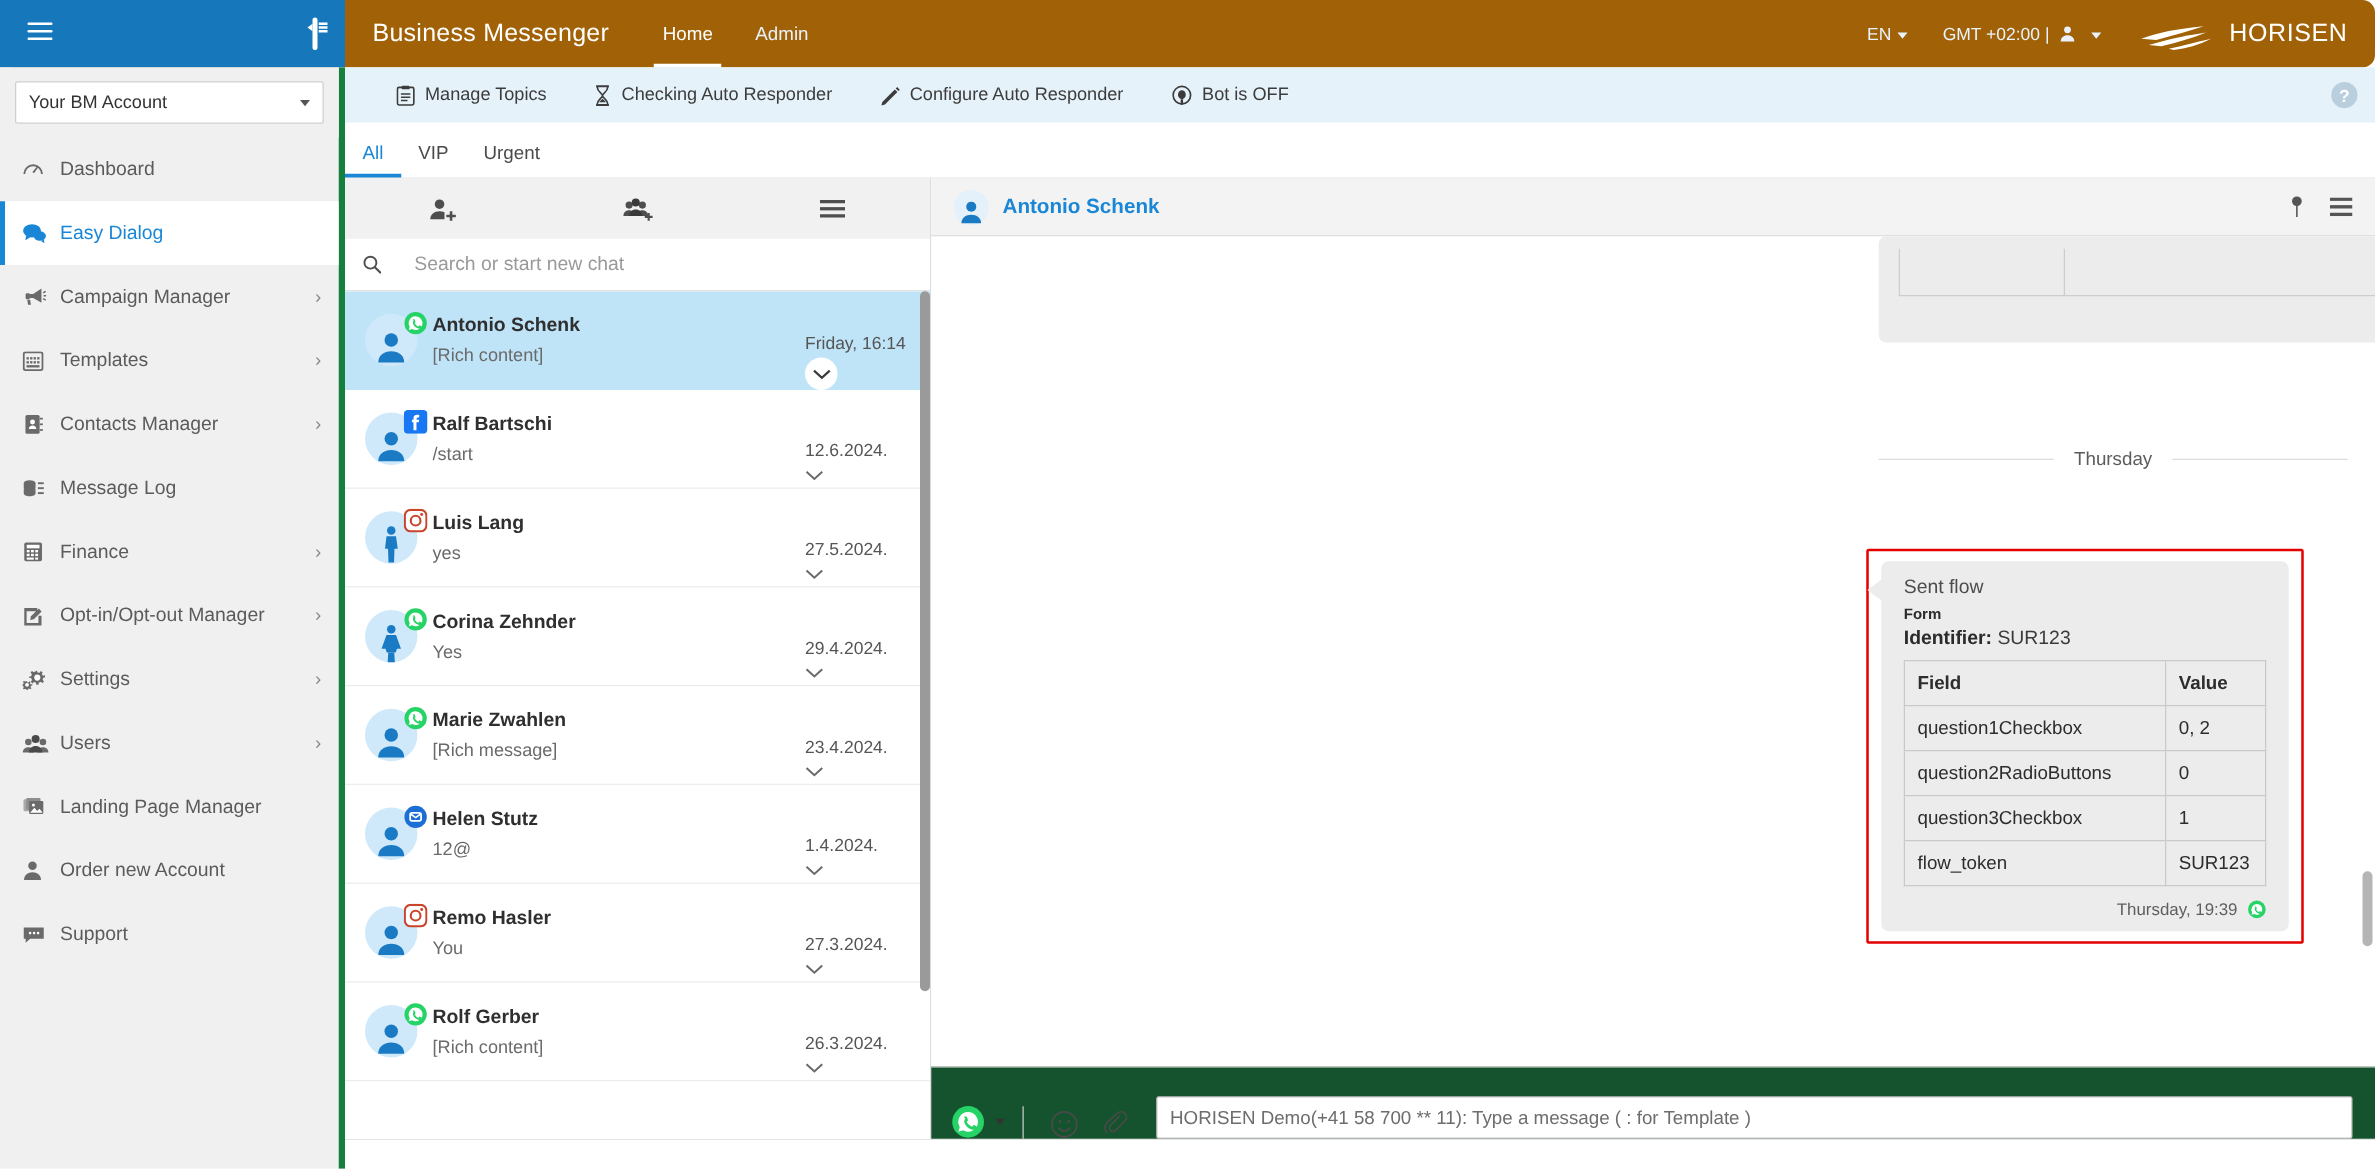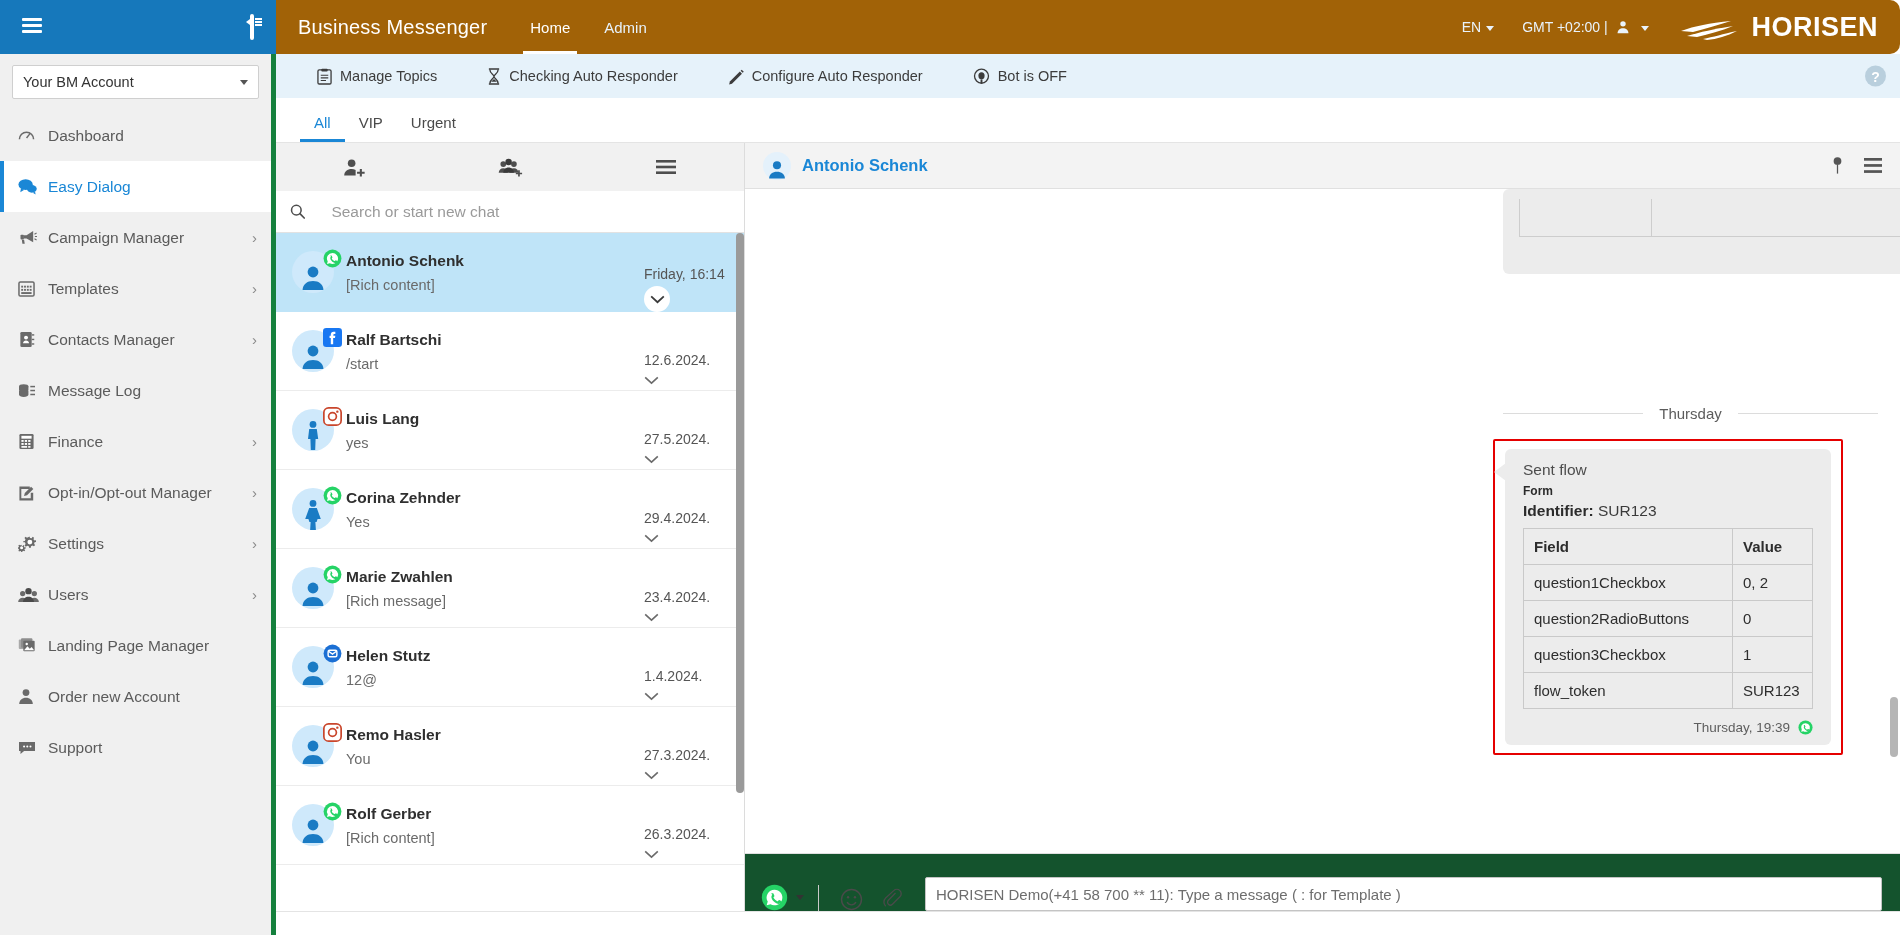--- a/index.html
+++ b/index.html
@@ -35,21 +35,21 @@
   }
   .topnav a.active { color: #ffffff; }
   .topnav a.active:after {
     content: ""; position: absolute; left: 10px; right: 10px; bottom: 0; height: 3px; background: #fff;
   }
   .topbar-tools { margin-left: auto; display: flex; align-items: center; color: #eaf3fb; font-size: 14px; gap: 0; }
   .topbar-tools .tt { padding: 0 14px; cursor: pointer; white-space: nowrap; }
   .caret { display:inline-block; width:0;height:0;border-left:4px solid transparent;border-right:4px solid transparent;
      border-top:5px solid currentColor; margin-left:5px; vertical-align: middle; }
   .logo-wrap { display:flex; align-items:center; gap:8px; padding: 0 22px 0 16px; }
-  .logo-text { color:#fff; font-size: 27px; font-weight: bold; letter-spacing: .5px; }
+  .logo-text { color:#fff; font-size: 20px; font-weight: normal; letter-spacing: .5px; }
 
   
   .body { flex: 1; display: flex; min-height: 0; }
 
   
   .sidebar {
     width: 276px; flex: 0 0 276px; background: #f0f0f0;
     border-right: 5px solid #15803d; display: flex; flex-direction: column;
   }
   .acct-wrap { padding: 11px 12px 11px 12px; background:#f0f0f0; }
@@ -70,33 +70,33 @@
   .navitem.active {
     background: #ffffff; color: #1a87d6; border-left: 4px solid #1a87d6; padding-left: 14px;
   }
   .navitem.active .nicon { color: #1a87d6; }
   svg.ic { display:block; }
 
   
   .main { flex: 1; display: flex; flex-direction: column; min-width: 0; background:#fff; }
   .actionbar {
     height: 44px; background: #e6f2fa; display: flex; align-items: center;
-    padding: 0 0 0 24px; gap: 16px; position: relative; flex: 0 0 44px;
+    padding: 0 0 0 24px; gap: 4px; position: relative; flex: 0 0 44px;
   }
   .action {
     display: flex; align-items: center; gap: 8px; font-size: 14.5px; color: #3c3c3c;
     padding: 0 17px; cursor: pointer; white-space: nowrap;
   }
   .help-ico {
     position: absolute; right: 14px; top: 50%; transform: translateY(-50%);
     width: 21px; height: 21px; border-radius: 50%; background:#b9cfdd; color:#fff;
     font-size: 14px; font-weight: bold; display:flex; align-items:center; justify-content:center; cursor:pointer;
   }
 
-  .tabsrow { height: 44px; display: flex; align-items: flex-end; padding-left: 24px; background:#fff; flex:0 0 44px;text-align:right; }
+  .tabsrow { height: 44px; display: flex; align-items: flex-end; background:#fff; flex:0 0 44px;text-align:right; }
   .tab {
     font-size: 15px; color: #4a4a4a; padding: 0 14px 11px 14px; cursor: pointer; position: relative;
   }
   .tab.active { color: #1a87d6; }
   .tab.active:after { content:""; position:absolute; left:0; right:0; bottom:0; height:3px; background:#1a87d6; }
 
   .workspace { flex: 1; display: flex; min-height: 0; border-top: 1px solid #e4e4e4; }
 
   
   .chatlist { width: 469px; flex: 0 0 469px; display: flex; flex-direction: column; background:#fff;
@@ -150,21 +150,21 @@
   .bubble-top {
     position: absolute; left: 758px; top: 0px; width: 618px; background:#ececec;
     border-radius: 6px; padding: 10px 14px 10px 16px;
   }
   .tbl-stub { border:1px solid #cdcdcd; border-top:none; height: 38px; display:flex; }
   .tbl-stub .c1 { width: 132px; border-right:1px solid #cdcdcd; }
   .tbl-stub .c2 { flex:1; }
   .stamp { text-align: right; font-size: 13.5px; color: #6f6f6f; margin-top: 12px; display:flex;
      align-items:center; justify-content:flex-end; gap:8px; }
 
-  .daydiv { position: absolute; left: 758px; right: 22px; top: 170px; display:flex; align-items:center;margin-top:46px; }
+  .daydiv { position: absolute; left: 758px; right: 22px; top: 170px; display:flex; align-items:center; }
   .daydiv .ln { flex:1; height:1px; background:#dcdcdc; }
   .daydiv .lbl { font-size: 15px; color: #5c5c5c; padding: 0 16px; }
 
   .flowwrap {
     position: absolute; left: 748px; top: 250px; width: 350px;
     border: 2px solid #e50000; padding: 8px 10px 8px 10px; border-radius: 2px;
   }
   .flow {
     background: #ececec; border-radius: 6px; padding: 12px 18px 10px 18px; position: relative;
   }

